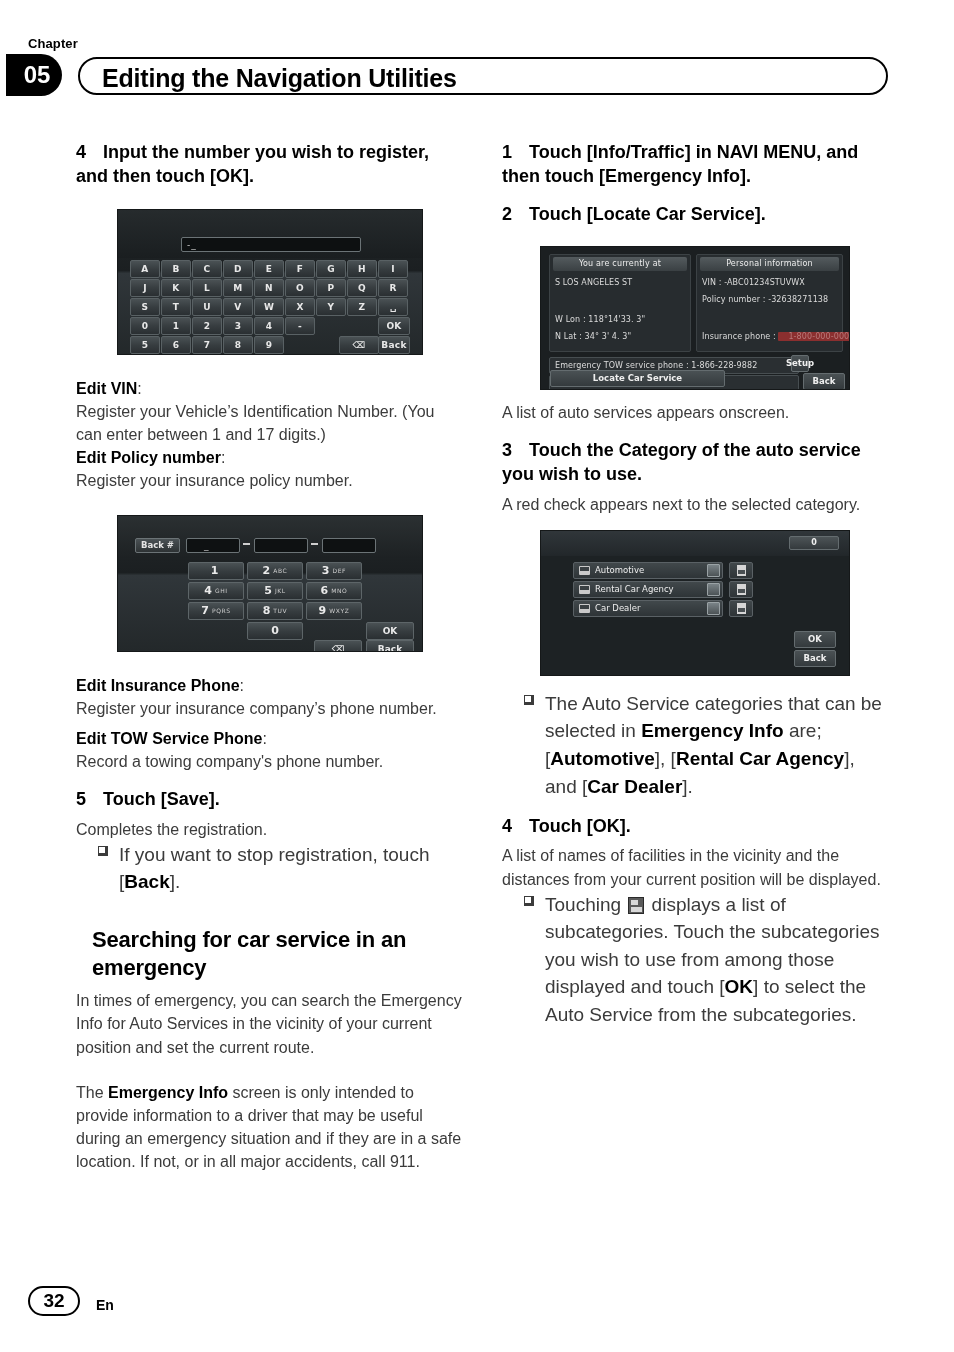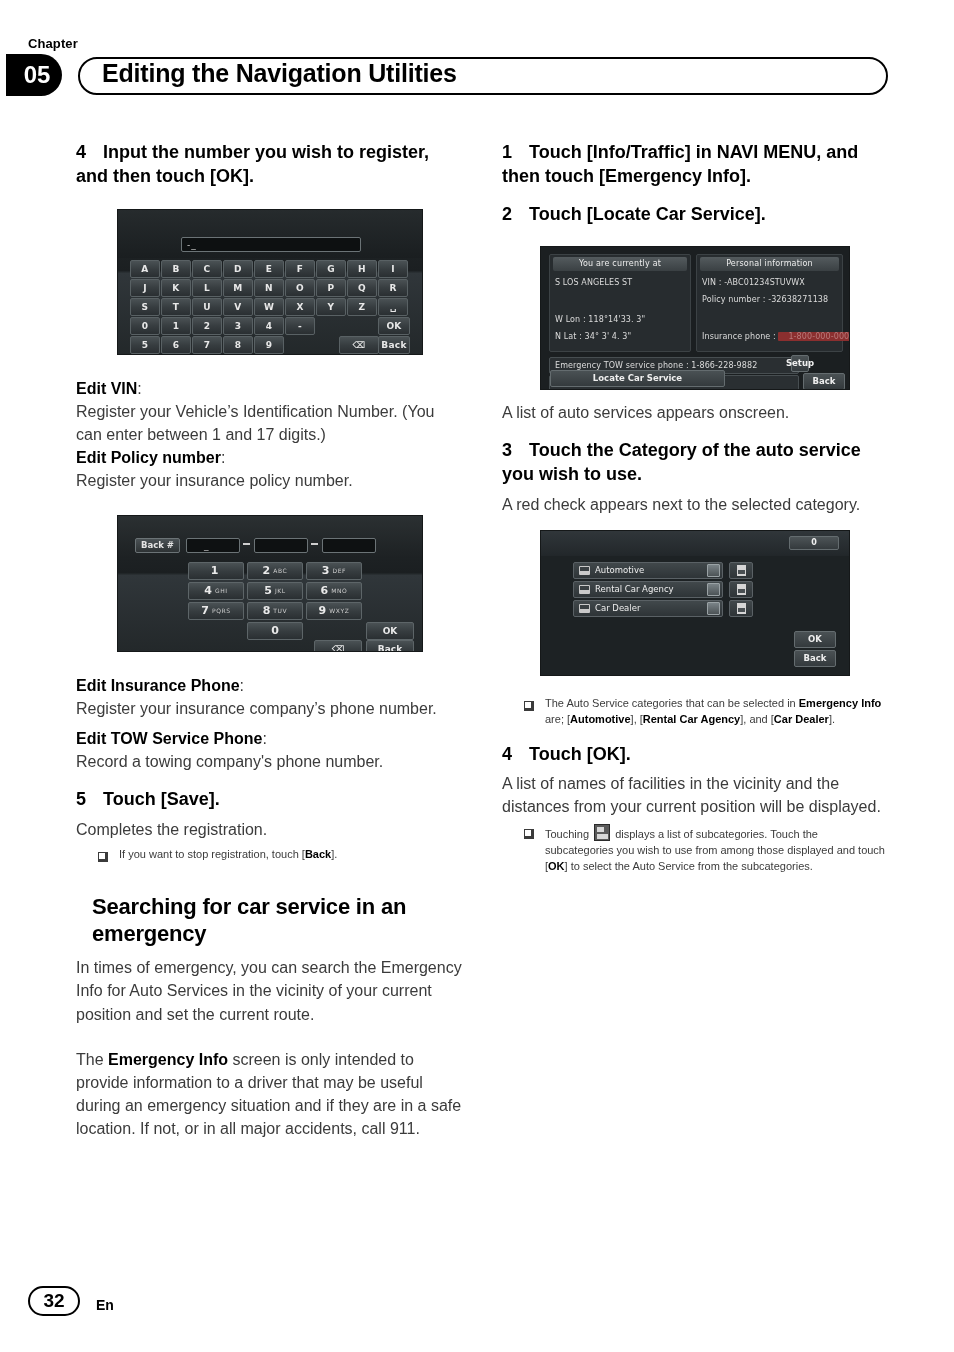--- a/index.html
+++ b/index.html
@@ -37,21 +37,21 @@
     justify-content: center;
     padding-left: 6px;
   }
   .header-pill {
     position: absolute;
     left: 78px; top: 57px;
     width: 810px; height: 38px;
     border: 2px solid #000;
     border-radius: 19px;
     display: flex;
-    align-items: flex-start;
+    align-items: flex-end;
     padding-left: 22px;
   }
   .header-pill .title {
     font-size: 25px;
     font-weight: bold;
     letter-spacing: -0.2px;
     color: #000;
   }
 
   
@@ -91,24 +91,24 @@
     font-size: 22px;
     font-weight: bold;
     line-height: 1.26;
     color: #000;
     margin: 0 0 8px 16px;
     letter-spacing: -0.2px;
   }
 
   .note {
     display: flex;
-    font-size: 11px;
+    font-size: 19px;
     line-height: 1.45;
     color: #3b3b3b;
-    margin: 6px 0 0 0;
+    margin: 0 0 0 0;
     padding-left: 22px;
   }
   .note .marker {
     flex: 0 0 auto;
     width: 21px;
     padding-top: 5px;
   }
   .note .marker span {
     display: block;
     width: 10px; height: 10px;

